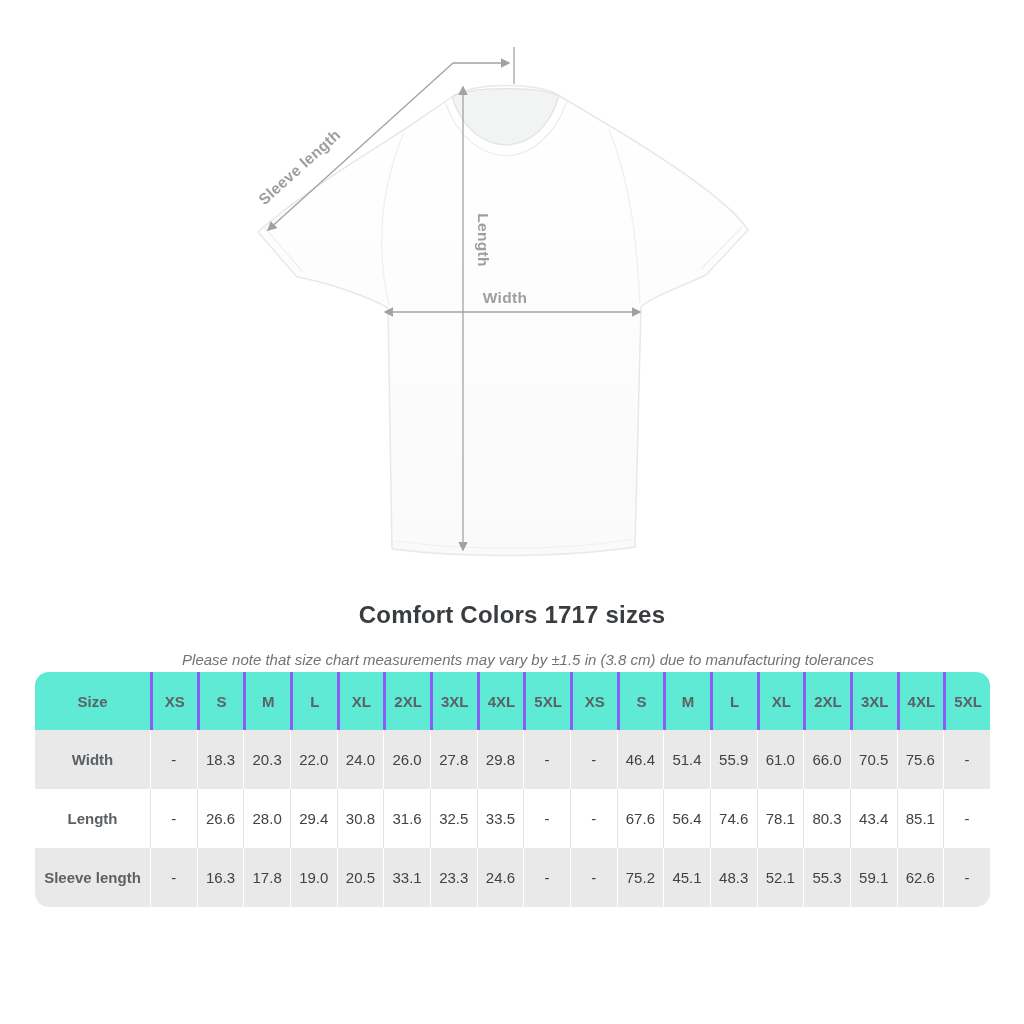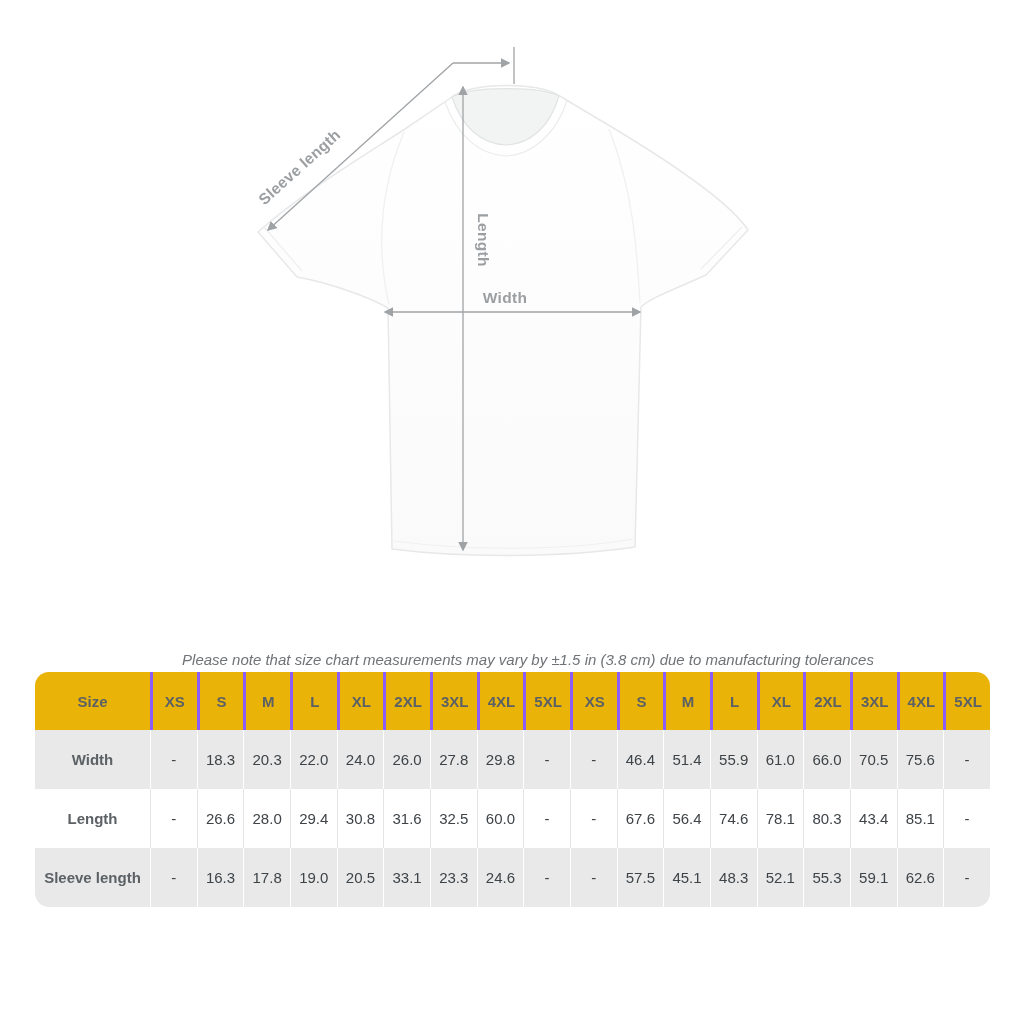--- a/index.html
+++ b/index.html
@@ -14,21 +14,21 @@
     font-style:italic;font-size:15px;color:#6f7377;margin:16px;}
 
   .table-wrap{position:absolute;top:672px;left:35px;width:955px;border-radius:14px;overflow:hidden;}
   table.size-table{width:955px;border-collapse:separate;border-spacing:0;table-layout:fixed;}
   col.label-col{width:115px;}
 
   .unit-row th{background:#e9e9e9;height:85px;vertical-align:middle;text-align:center;padding:0;border:none;}
   .unit-name{font-size:19px;font-weight:bold;font-style:italic;color:#575c60;line-height:1.15;}
   .unit-sub{font-size:14px;font-style:italic;color:#575c60;margin-top:4px;font-weight:normal;}
 
-  .size-row th{height:58px;background:#eab308;font-size:15px;font-weight:bold;color:#5b6165;
+  .size-row th{height:58px;background:#5eead4;font-size:15px;font-weight:bold;color:#5b6165;
     text-align:center;vertical-align:middle;padding:0;border:none;}
   .size-row th + th{border-left:3px solid #8b5cf6;}
 
   tbody tr{height:59px;}
   tbody th.row-label{font-size:15px;font-weight:bold;color:#5b6165;text-align:center;
     vertical-align:middle;padding:0;border:none;background:#ffffff;}
   tbody td.value-cell{font-size:15px;color:#3e4347;text-align:center;vertical-align:middle;
     padding:0;border:none;background:#ffffff;border-left:1px solid #e4e4e4;}
   tbody tr.shaded th.row-label{background:#e9e9e9;}
   tbody tr.shaded td.value-cell{background:#e9e9e9;border-left:1px solid #ffffff;}
@@ -80,20 +80,21 @@
       <line x1="453" y1="63" x2="509" y2="63" marker-end="url(#arr)"></line>
       <line x1="514" y1="47" x2="514" y2="84"></line>
       <line x1="463" y1="87" x2="463" y2="550" marker-start="url(#arr)" marker-end="url(#arr)"></line>
       <line x1="385" y1="312" x2="640" y2="312" marker-start="url(#arr)" marker-end="url(#arr)"></line>
     </g>
     <text class="ann-label" x="303" y="171" text-anchor="middle" transform="rotate(-42 303 171)">Sleeve length</text>
     <text class="ann-label" x="0" y="0" text-anchor="middle" transform="translate(478 240) rotate(90)">Length</text>
     <text class="ann-label" x="505" y="303" text-anchor="middle">Width</text>
   </svg>
 
+  <h1 class="page-title">Comfort Colors 1717 sizes</h1>
   <p class="page-subtitle">Please note that size chart measurements may vary by ±1.5 in (3.8 cm) due to manufacturing tolerances</p>
 
   <div class="table-wrap">
     <table class="size-table">
       <colgroup>
         <col class="label-col">
         <col>
           <col>
           <col>
           <col>
@@ -159,21 +160,21 @@
           </tr>
           <tr class="plain">
             <th class="row-label">Length</th>
             <td class="value-cell">-</td>
             <td class="value-cell">26.6</td>
             <td class="value-cell">28.0</td>
             <td class="value-cell">29.4</td>
             <td class="value-cell">30.8</td>
             <td class="value-cell">31.6</td>
             <td class="value-cell">32.5</td>
-            <td class="value-cell">60.0</td>
+            <td class="value-cell">33.5</td>
             <td class="value-cell">-</td>
             <td class="value-cell">-</td>
             <td class="value-cell">67.6</td>
             <td class="value-cell">56.4</td>
             <td class="value-cell">74.6</td>
             <td class="value-cell">78.1</td>
             <td class="value-cell">80.3</td>
             <td class="value-cell">43.4</td>
             <td class="value-cell">85.1</td>
             <td class="value-cell">-</td>
@@ -183,21 +184,21 @@
             <td class="value-cell">-</td>
             <td class="value-cell">16.3</td>
             <td class="value-cell">17.8</td>
             <td class="value-cell">19.0</td>
             <td class="value-cell">20.5</td>
             <td class="value-cell">33.1</td>
             <td class="value-cell">23.3</td>
             <td class="value-cell">24.6</td>
             <td class="value-cell">-</td>
             <td class="value-cell">-</td>
-            <td class="value-cell">57.5</td>
+            <td class="value-cell">75.2</td>
             <td class="value-cell">45.1</td>
             <td class="value-cell">48.3</td>
             <td class="value-cell">52.1</td>
             <td class="value-cell">55.3</td>
             <td class="value-cell">59.1</td>
             <td class="value-cell">62.6</td>
             <td class="value-cell">-</td>
           </tr>
         </tbody>
     </table>

